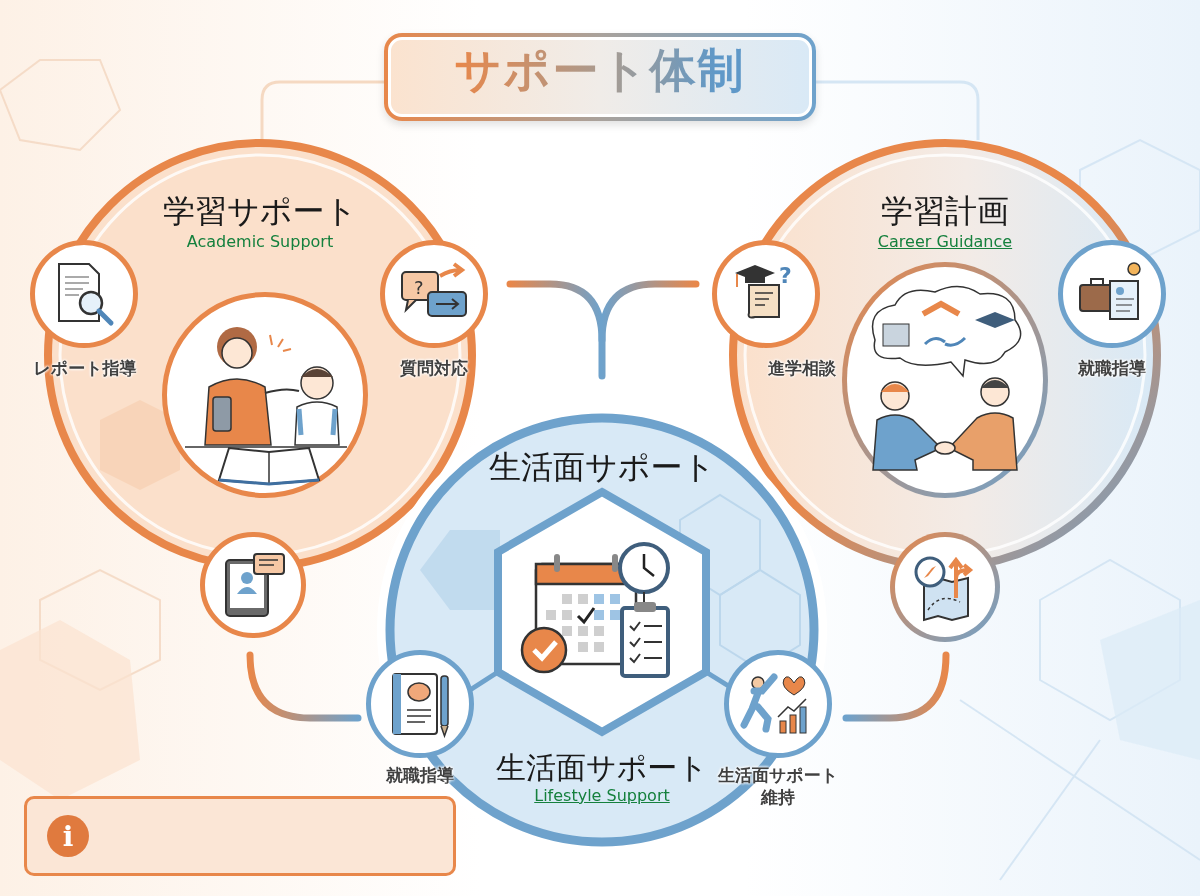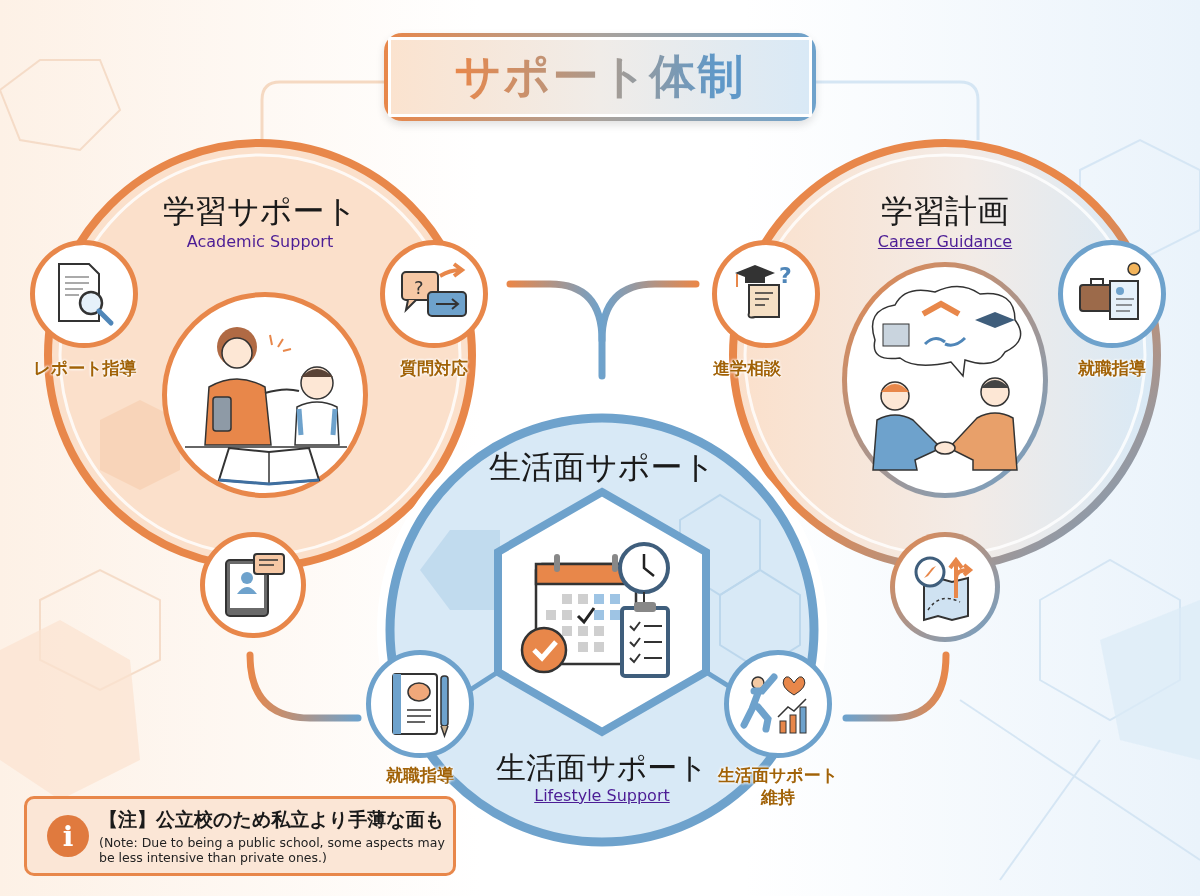--- a/index.html
+++ b/index.html
@@ -4,27 +4,27 @@
 <style>
   html,body{margin:0;padding:0;}
   body{width:1200px;height:896px;position:relative;overflow:hidden;
        font-family:"DejaVu Sans","Liberation Sans",sans-serif;
        background:linear-gradient(90deg,#fdf1e6 0%,#ffffff 40%,#ffffff 62%,#eaf3fb 100%);}
   .abs{position:absolute;}
   svg.bg{position:absolute;left:0;top:0;}
   .title-box{left:384px;top:33px;width:432px;height:88px;border-radius:18px;box-sizing:border-box;
      padding:4px;background:linear-gradient(90deg,#e8874a,#a9a29c,#6ea2cc);
      box-shadow:0 4px 8px rgba(0,0,0,0.12);}
-  .title-inner{width:100%;height:100%;border-radius:2px;box-sizing:border-box;border:3px solid #fff;
-     background:linear-gradient(90deg,#fbe3cf,#f0ece8 50%,#d9e9f6);display:flex;align-items:center;justify-content:center;}
+  .title-inner{width:100%;height:100%;border-radius:14px;box-sizing:border-box;border:3px solid #fff;
+     background:linear-gradient(90deg,#fbe3cf,#f0ece8 50%,#d9e9f6);display:flex;justify-content:center;}
   .title-text{font-size:46px;font-weight:bold;letter-spacing:2px;
      background:linear-gradient(90deg,#e8874a 0%,#a49c95 55%,#5f98c8 90%);-webkit-background-clip:text;background-clip:text;color:transparent;}
   .sec-title{font-weight:normal;color:#1a1a1a;text-align:center;white-space:nowrap;}
-  .sec-sub{color:#4c1d95;text-align:center;font-size:16px;white-space:nowrap;}
-  .label{font-weight:bold;font-size:17px;color:#a16207;text-align:center;white-space:nowrap;
+  .sec-sub{color:#15803d;text-align:center;font-size:16px;white-space:nowrap;}
+  .label{font-weight:bold;font-size:17px;color:#404040;text-align:center;white-space:nowrap;
      text-shadow:0 0 3px #fff,0 0 3px #fff,0 0 3px #fff;}
   .node{position:absolute;border-radius:50%;background:#fff;box-sizing:border-box;display:flex;align-items:center;justify-content:center;}
   .node.o{border:5px solid #e8874a;}
   .node.b{border:5px solid #6ea2cc;}
   .node.ob{border:5px solid transparent;background:linear-gradient(#fff,#fff) padding-box,linear-gradient(135deg,#e8874a,#6ea2cc) border-box;}
   .note{left:24px;top:796px;width:432px;height:80px;border:3px solid #e8874a;border-radius:10px;
      background:#fbe6d6;box-sizing:border-box;}
   .note-icon{left:20px;top:16px;width:42px;height:42px;border-radius:50%;background:#e07a3e;color:#fff;
      font-family:"DejaVu Serif",serif;font-weight:bold;font-size:28px;display:flex;align-items:center;justify-content:center;}
   .note-title{left:72px;top:8px;font-size:19px;font-weight:bold;color:#1a1a1a;white-space:nowrap;}
@@ -185,21 +185,21 @@
 <div class="node o" style="left:712px;top:240px;width:108px;height:108px;">
   <svg width="70" height="70" viewBox="0 0 70 70">
     <path d="M4,14 L24,6 L44,14 L24,22 Z" fill="#333"></path>
       <rect x="14" y="16" width="20" height="8" fill="#333"></rect>
     <line x1="6" y1="15" x2="6" y2="28" stroke="#e8874a" stroke-width="2"></line>
     <path d="M18,26 L48,26 L48,58 L24,58 Q16,60 18,54 Z" fill="#f5dfc4" stroke="#333" stroke-width="2"></path>
     <path d="M24,34 H42 M24,40 H38 M24,46 H34" stroke="#333" stroke-width="1.5"></path>
     <text x="48" y="24" font-size="22" font-weight="bold" font-family="DejaVu Sans" fill="#4f86b8">?</text>
   </svg>
 </div>
-<div class="abs label" style="left:693px;top:357px;width:108px;">進学相談</div>
+<div class="abs label" style="left:748px;top:357px;width:108px;">進学相談</div>
 
 <div class="node b" style="left:1058px;top:240px;width:108px;height:108px;">
   <svg width="72" height="70" viewBox="0 0 72 70">
     <rect x="4" y="26" width="34" height="26" rx="3" fill="#9c6a4a" stroke="#333" stroke-width="2"></rect>
     <rect x="15" y="20" width="12" height="6" fill="none" stroke="#333" stroke-width="2"></rect>
     <rect x="34" y="22" width="28" height="38" fill="#e6f1fa" stroke="#333" stroke-width="2"></rect>
     <circle cx="44" cy="32" r="4" fill="#6ea2cc"></circle>
       <path d="M40,40 H58 M40,46 H56 M40,52 H54" stroke="#333" stroke-width="1.2"></path>
     <circle cx="58" cy="10" r="6" fill="#f3b45a" stroke="#333" stroke-width="1.5"></circle>
   </svg>
@@ -275,15 +275,13 @@
 <div class="abs label" style="left:706px;top:764px;width:144px;line-height:22px;">
   <div>生活面サポート</div>
   <div>維持</div>
 </div>
 
 <div class="abs sec-title" style="left:470px;top:748px;width:264px;font-size:30px;">生活面サポート</div>
 <div class="abs sec-sub" style="left:470px;top:786px;width:264px;text-decoration:underline;">Lifestyle Support</div>
 
 <div class="abs note">
   <div class="abs note-icon">i</div>
-  <div class="abs note-title">【注】公立校のため私立より手薄な面も</div>
-  <div class="abs note-body">(Note: Due to being a public school, some aspects may be less intensive than private ones.)</div>
 </div>
 
 </body></html>

